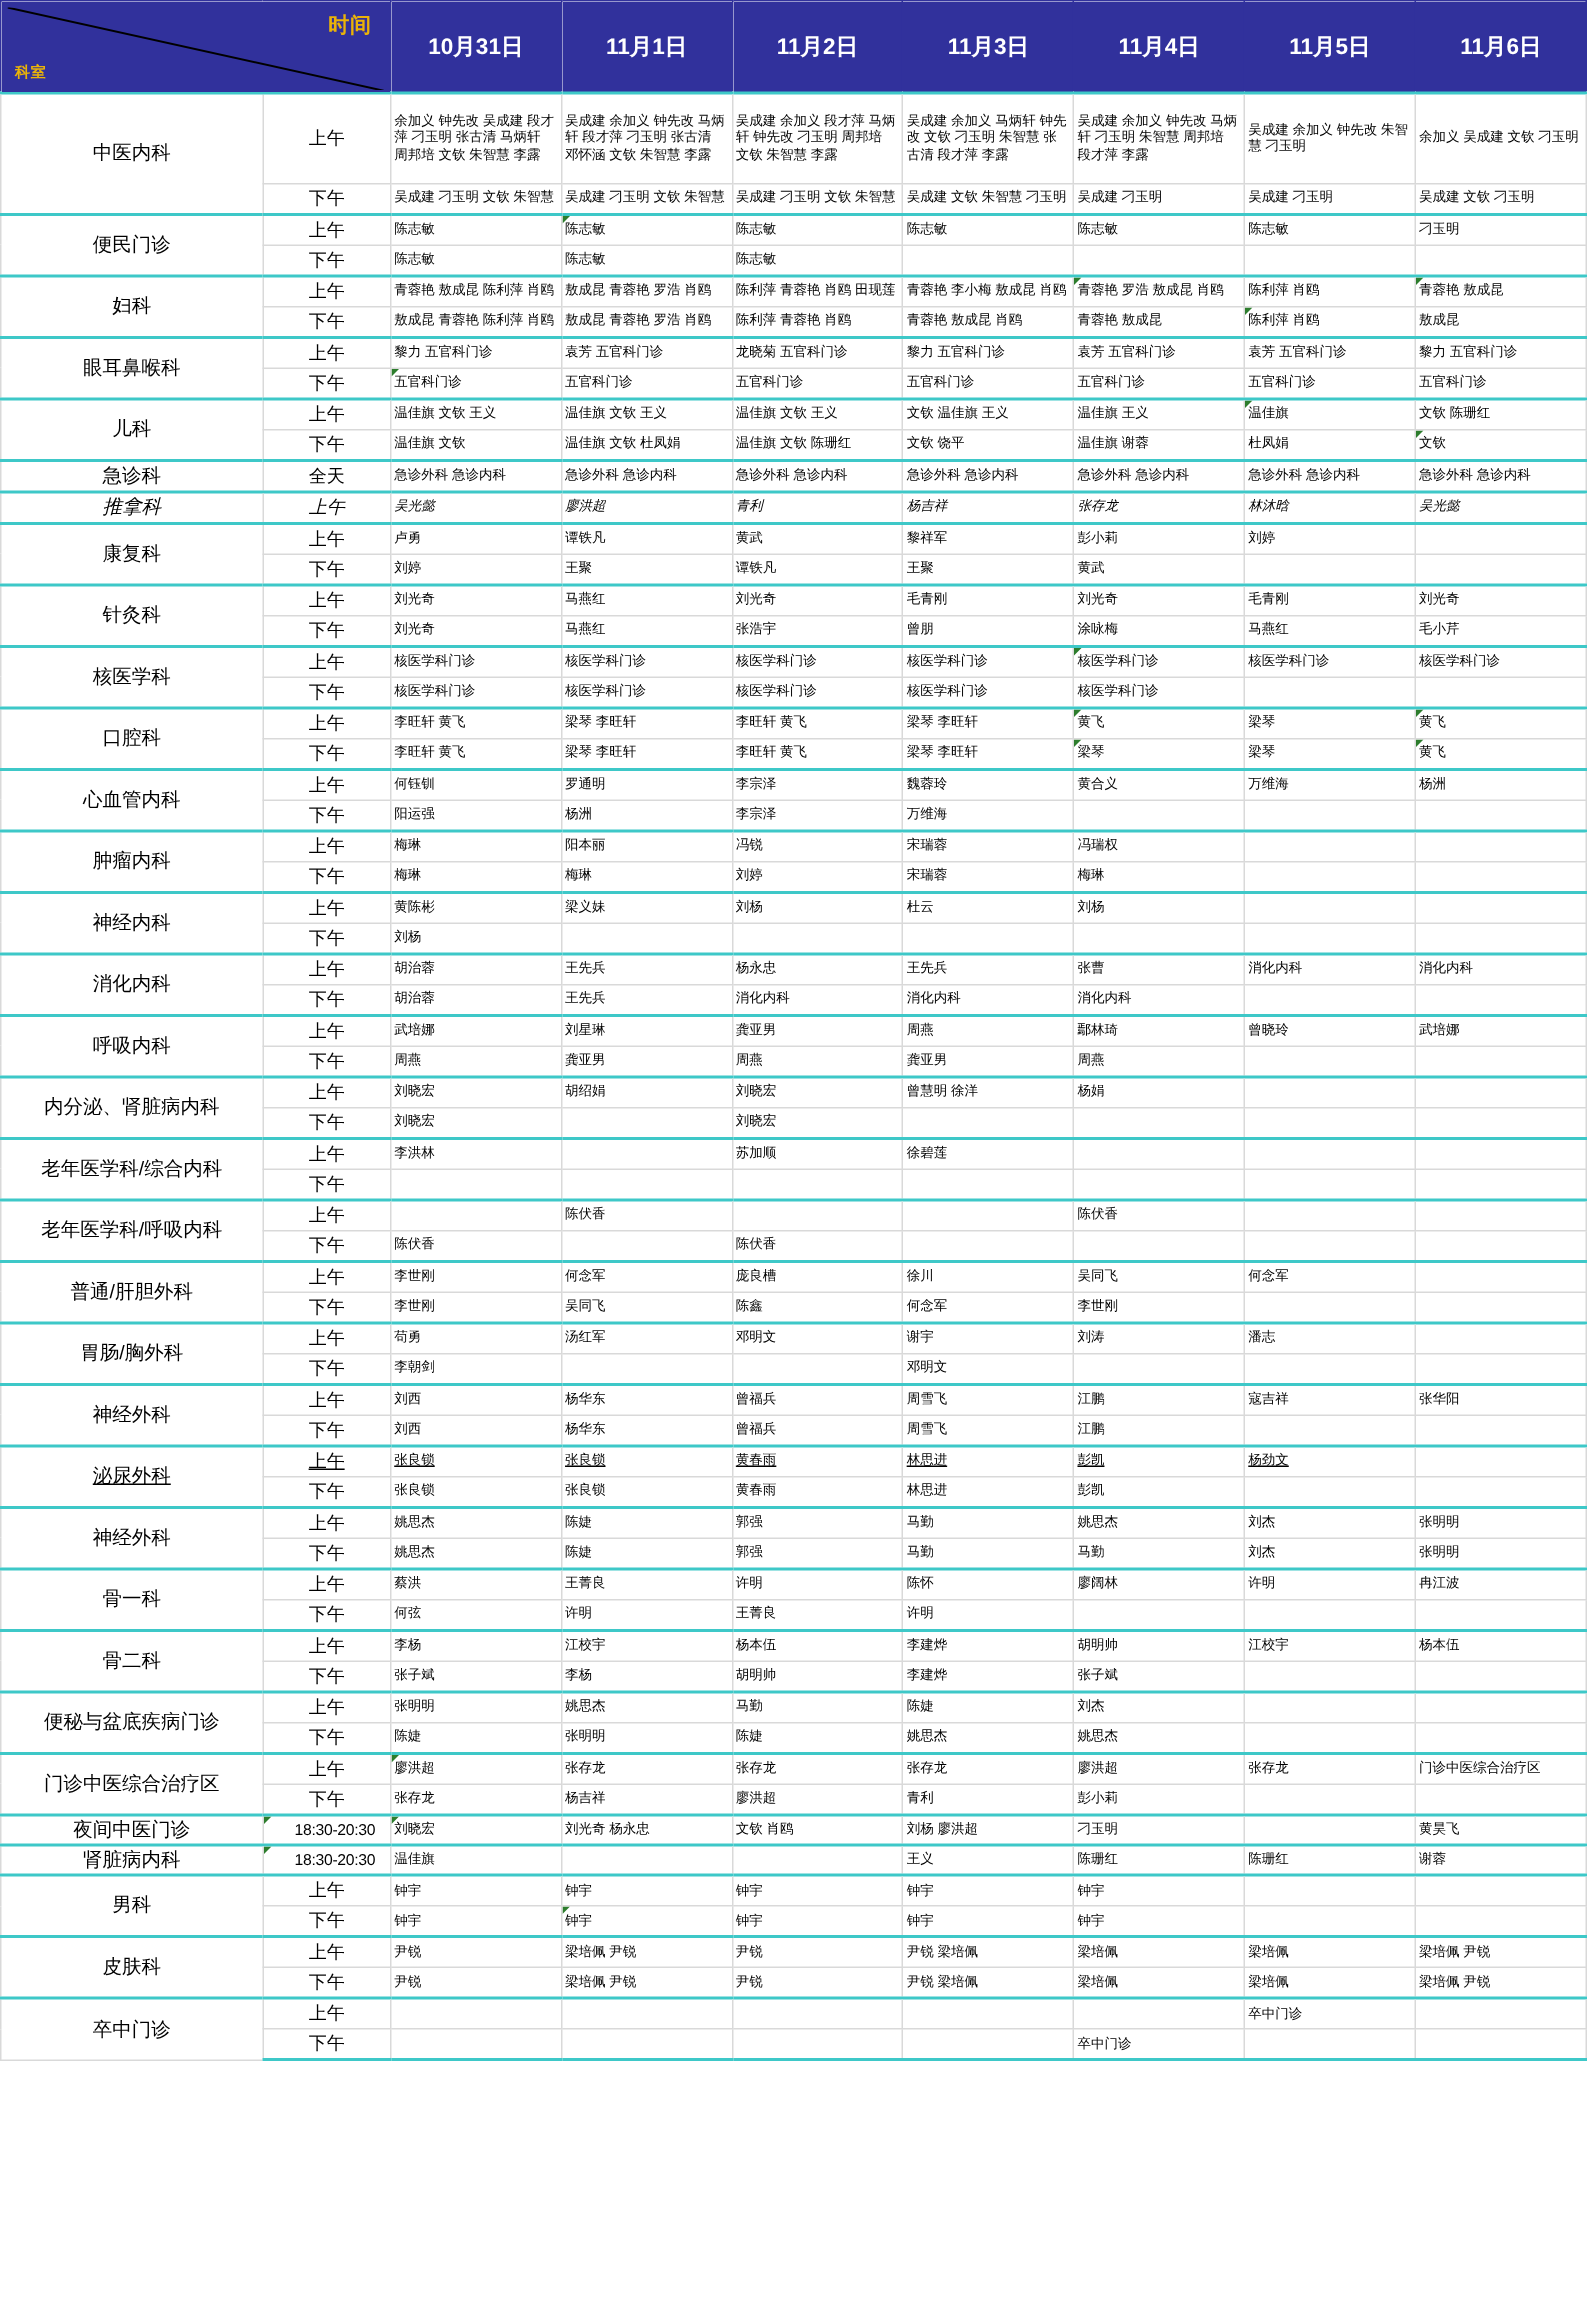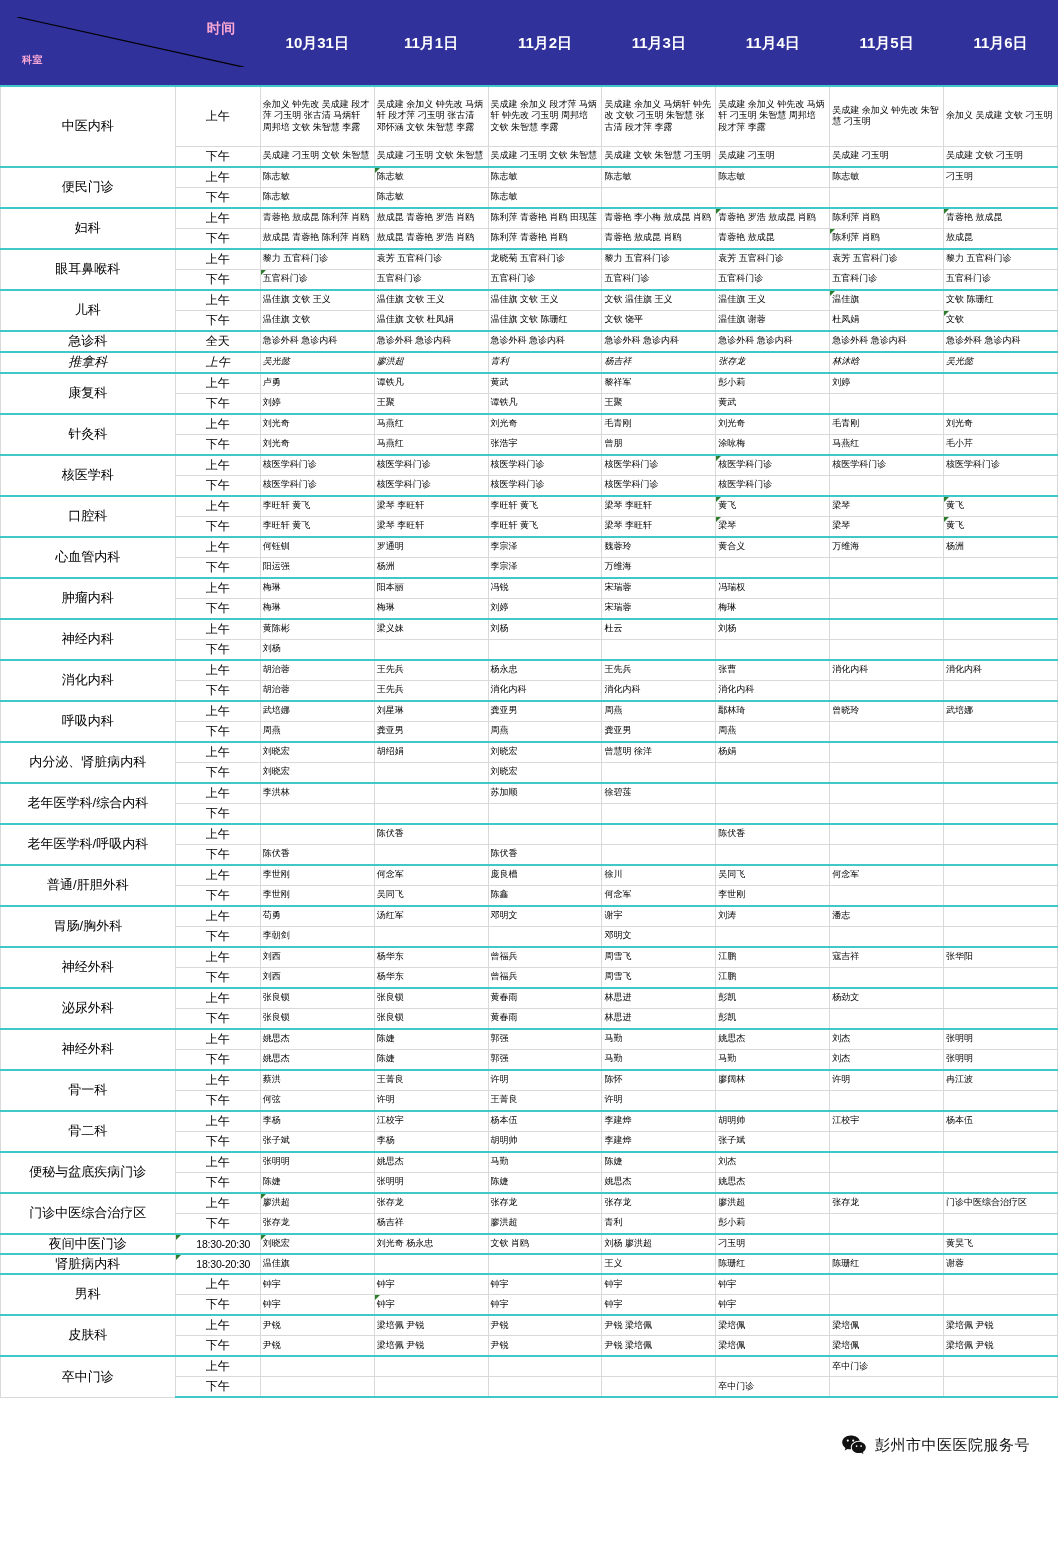--- a/index.html
+++ b/index.html
@@ -25,23 +25,23 @@
     overflow: hidden;
   }
   
   col.c-dept  { width: 158px; }
   col.c-time  { width: 77px; }
   col.c-day   { width: 103px; }
 
   
   thead th.corner {
     background: #31319c;
-    color: #f9a8d4;
+    color: #eab308;
     height: 52px;
-    padding: 16px;
+    padding: 4px;
     position: relative;
     border: 1px solid #31319c;
     border-bottom: 2px solid #3ec8c8;
     margin-left: 40px;
   }
   .corner-inner { position: relative; width: 100%; height: 52px; }
   .corner-inner .diag {
     position: absolute; inset: 0;
   }
   .corner-time {
@@ -607,21 +607,21 @@
         <tr class="grp-end" style="height: 17px;">
           <td class="time">下午</td>
           <td class="cell">刘西</td>
           <td class="cell">杨华东</td>
           <td class="cell">曾福兵</td>
           <td class="cell">周雪飞</td>
           <td class="cell">江鹏</td>
           <td class="cell"></td>
           <td class="cell"></td>
         </tr>
-        <tr class="grp-start" style="height: 17px;">
+        <tr class="grp-start" style="height: 17px; text-decoration: underline;">
           <td class="dept" rowspan="2">泌尿外科</td>
           <td class="time">上午</td>
           <td class="cell">张良锁</td>
           <td class="cell">张良锁</td>
           <td class="cell">黄春雨</td>
           <td class="cell">林思进</td>
           <td class="cell">彭凯</td>
           <td class="cell">杨劲文</td>
           <td class="cell"></td>
         </tr>
@@ -821,28 +821,13 @@
           <td class="cell"></td>
           <td class="cell"></td>
           <td class="cell"></td>
           <td class="cell">卒中门诊</td>
           <td class="cell"></td>
           <td class="cell"></td>
         </tr>
       </tbody>
   </table>
 
-  <div class="footer">
-    <div class="wx-badge">
-      <span class="wx-icon">
-        <svg viewBox="0 0 26 22" width="26" height="22">
-          <path d="M9.6 1.6C4.9 1.6 1.2 4.7 1.2 8.5c0 2.2 1.3 4.1 3.3 5.4l-.8 2.5 2.9-1.5c.9.2 1.9.4 3 .4h.5c-.2-.6-.3-1.2-.3-1.8 0-3.7 3.6-6.7 8.1-6.7.3 0 .6 0 .9.1C18.1 3.8 14.3 1.6 9.6 1.6z" fill="#111"></path>
-          <circle cx="6.8" cy="6.6" r="1.05" fill="#fff"></circle>
-          <circle cx="12.2" cy="6.6" r="1.05" fill="#fff"></circle>
-          <path d="M24.8 13.4c0-3.1-3.1-5.6-7-5.6s-7 2.5-7 5.6c0 3.1 3.1 5.6 7 5.6.8 0 1.6-.1 2.3-.3l2.4 1.3-.7-2.1c1.8-1 3-2.7 3-4.5z" fill="#111"></path>
-          <circle cx="15.6" cy="12.1" r=".85" fill="#fff"></circle>
-          <circle cx="20.1" cy="12.1" r=".85" fill="#fff"></circle>
-        </svg>
-      </span>
-      <span class="wx-label">彭州市中医医院服务号</span>
-    </div>
-  </div>
 </div>
 
 </body></html>

